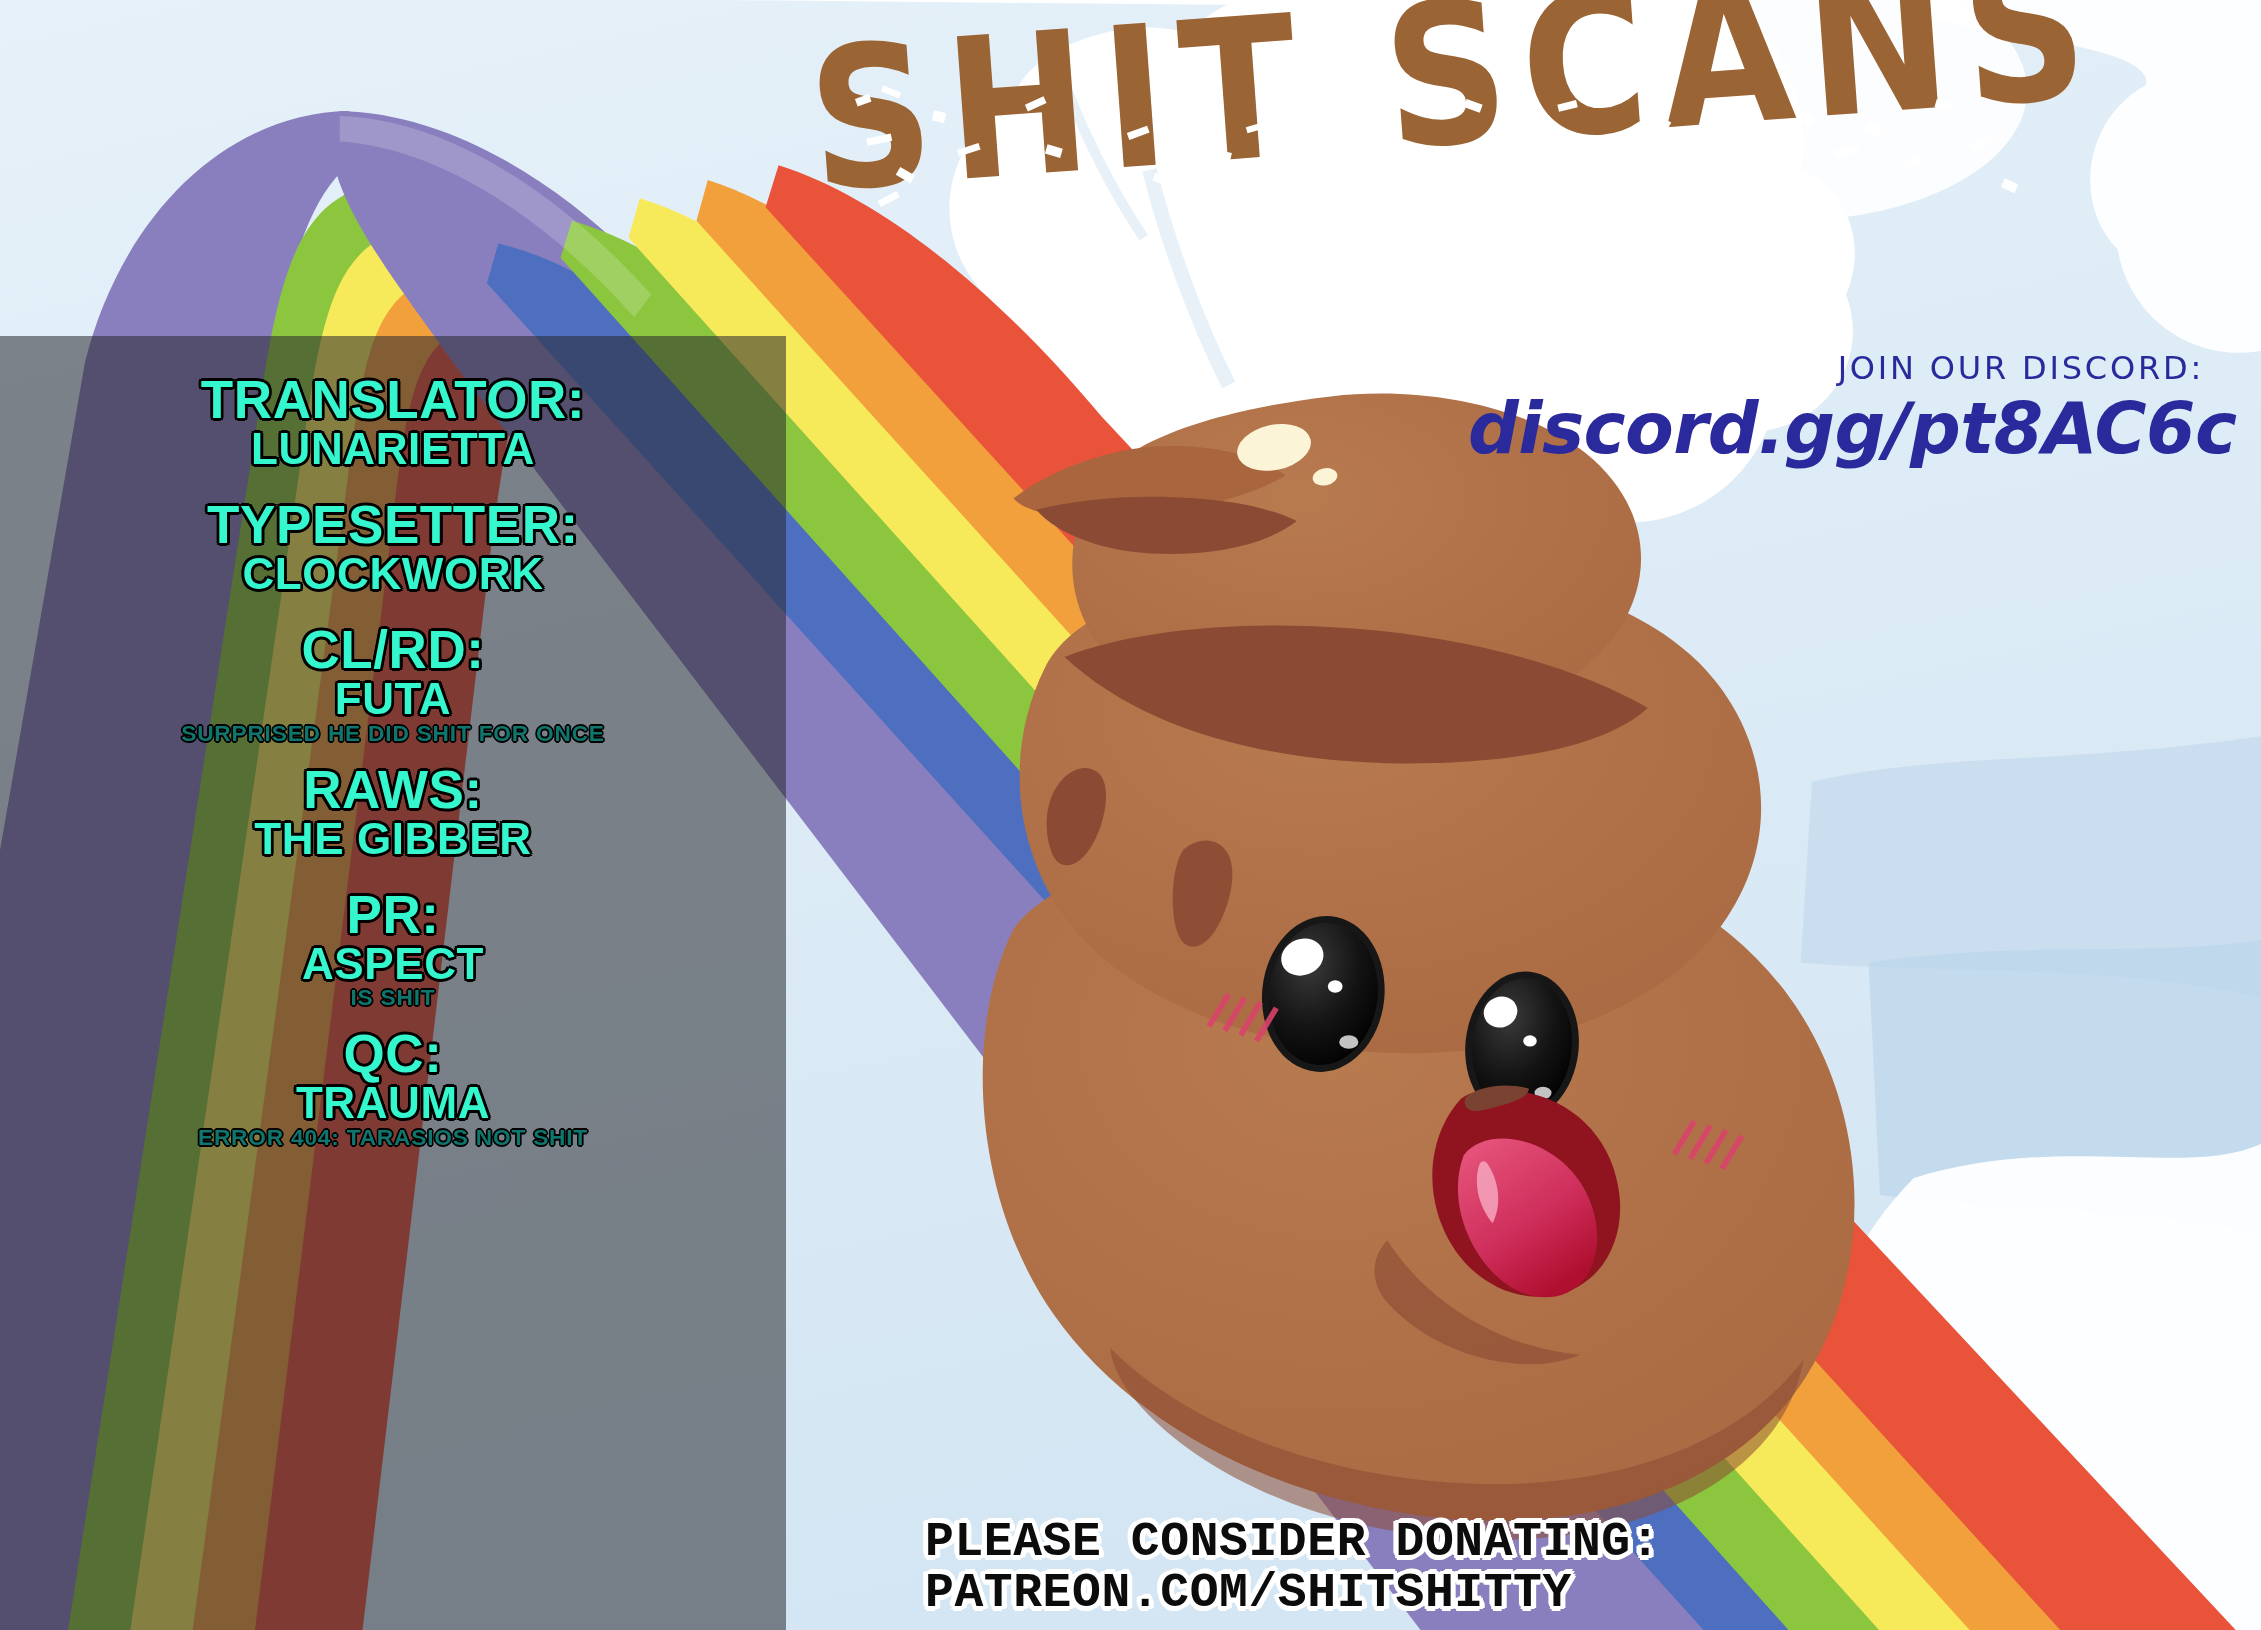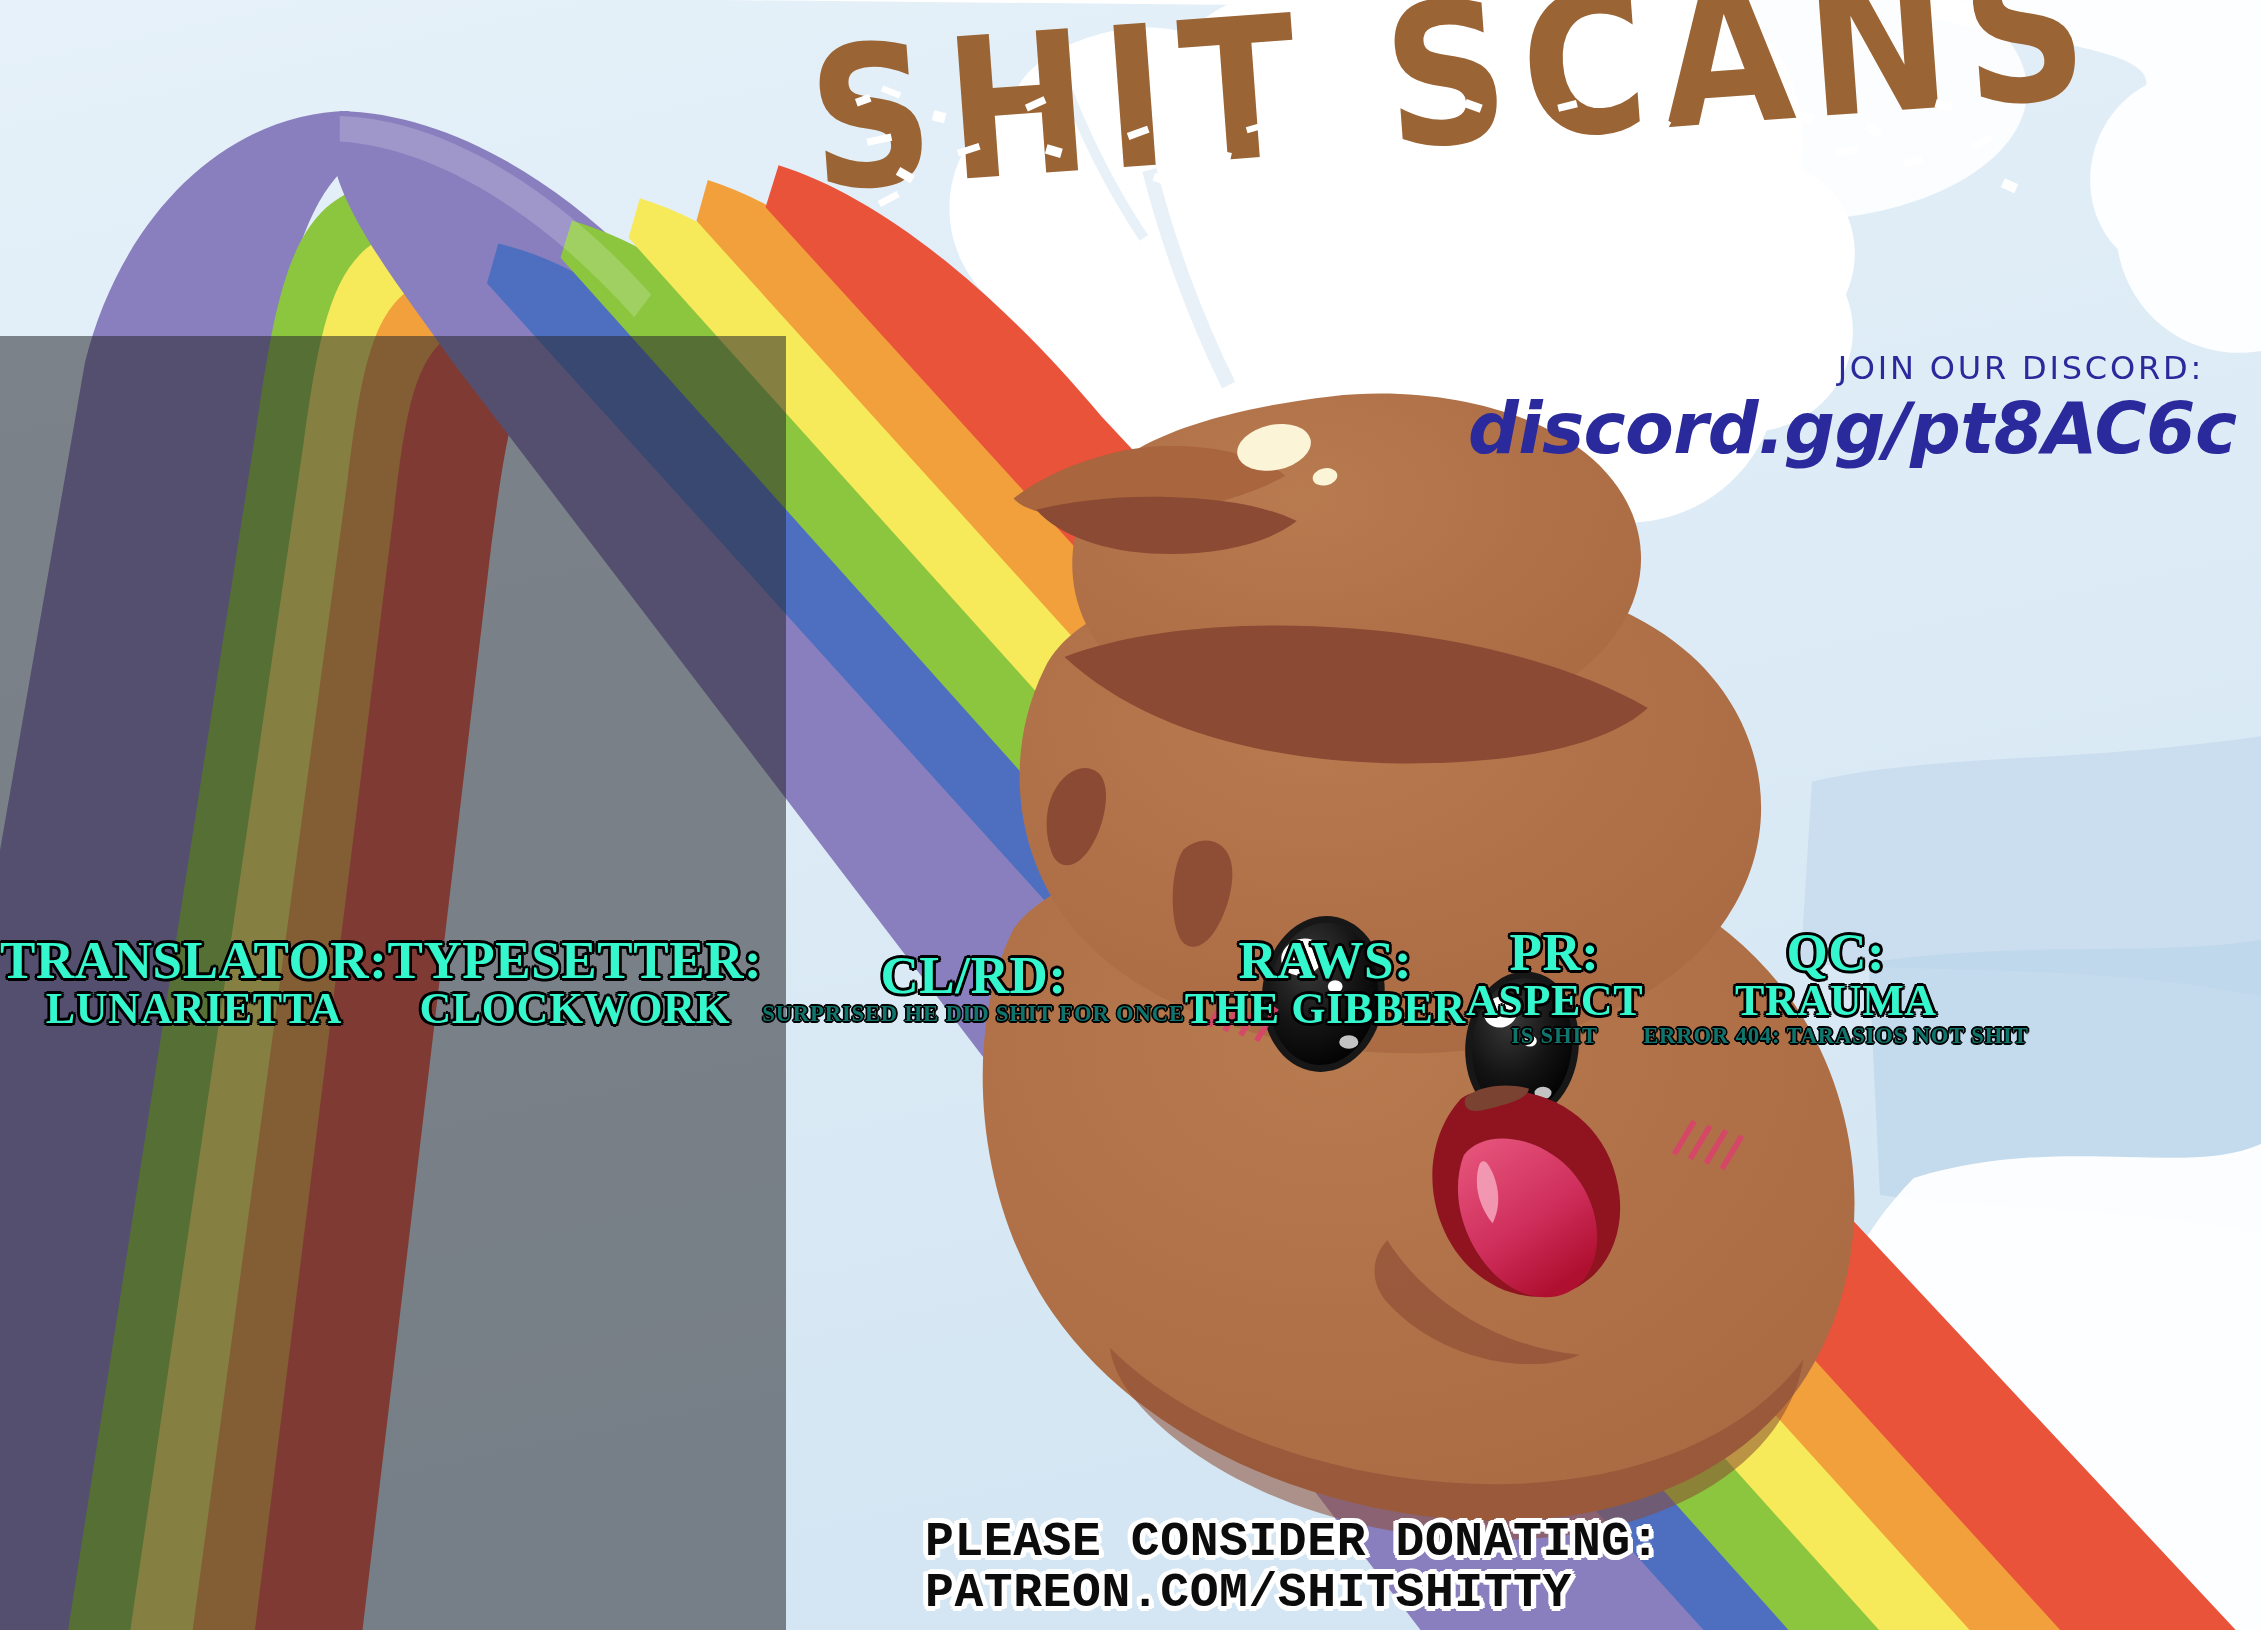--- a/index.html
+++ b/index.html
@@ -19,23 +19,23 @@
 
   
   #credits-panel {
     position:absolute; left:0px; top:336px; width:786px; height:1295px;
     background:rgba(40,40,46,0.55);
   }
 
   
   #credits-text {
     position:absolute; left:0px; top:336px; width:786px; height:1295px;
-    display:flex; flex-direction:row; align-items:center;
-    padding-top:23px;
-    font-family:Liberation Serif, serif;
+    display:flex; flex-direction:column; align-items:center;
+    padding-top:37px;
+    font-family:Liberation Sans, sans-serif;
     text-align:center; pointer-events:none;
   }
   .crole, .cname {
     color:#35f7cd; font-weight:bold; letter-spacing:0.6px;
     line-height:1.02; white-space:nowrap;
     text-shadow:
       -2.8px 0 0 #000, 2.8px 0 0 #000, 0 -2.8px 0 #000, 0 2.8px 0 #000,
       -2.3px -2.3px 0 #000, 2.3px -2.3px 0 #000, -2.3px 2.3px 0 #000, 2.3px 2.3px 0 #000;
   }
   .crole { font-size:53px; }
@@ -323,20 +323,21 @@
       <div class="cname">LUNARIETTA</div>
     </div>
 
     <div class="cblock">
       <div class="crole">TYPESETTER:</div>
       <div class="cname">CLOCKWORK</div>
     </div>
 
     <div class="cblock tight">
       <div class="crole">CL/RD:</div>
+      <div class="cname">FUTA</div>
       <div class="csub">SURPRISED HE DID SHIT FOR ONCE</div>
     </div>
 
     <div class="cblock">
       <div class="crole">RAWS:</div>
       <div class="cname">THE GIBBER</div>
     </div>
 
     <div class="cblock tight">
       <div class="crole">PR:</div>

